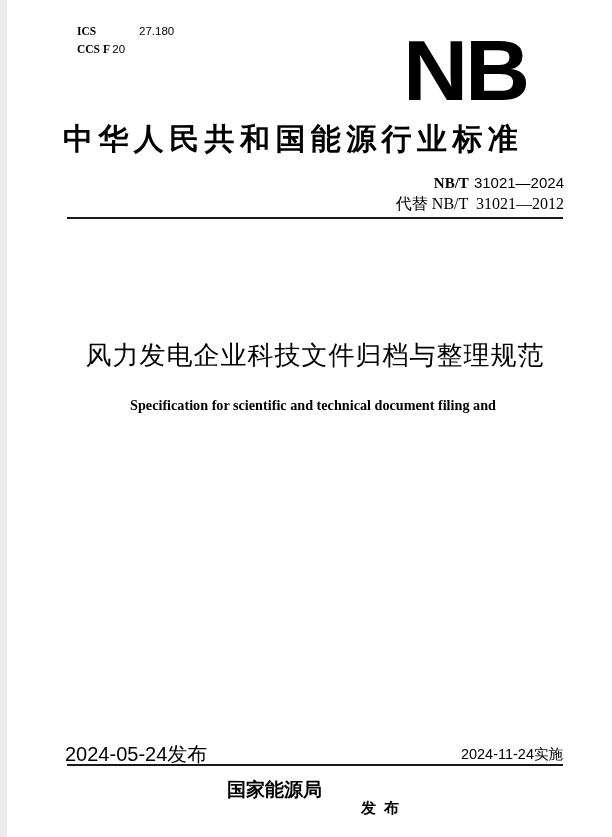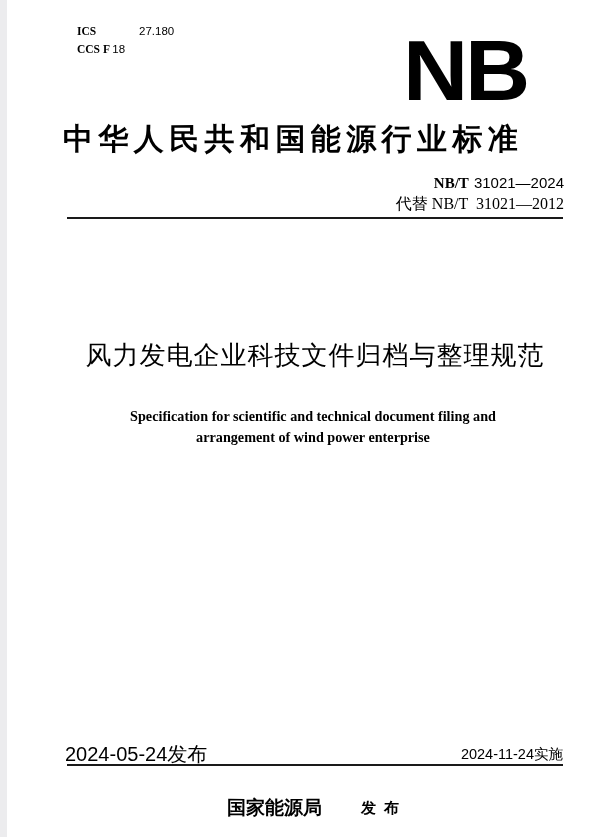--- a/index.html
+++ b/index.html
@@ -97,21 +97,20 @@
     .doc-title-en {
       left: 0; top: 395px;
       width: 612px;
       text-align: center;
       font-family: "Liberation Serif", serif;
       font-weight: bold;
       font-size: 14.2px;
       line-height: 21px;
       padding-left: 14px;
       box-sizing: border-box;
-      margin-top: 11px;
     }
 
     .pub-date {
       left: 65px; top: 745px;
       font-family: "Liberation Sans", sans-serif;
       font-size: 20px;
       line-height: 18px;
       white-space: nowrap;
     }
     .impl-date {
@@ -122,21 +121,21 @@
       white-space: nowrap;
       text-align: center;
     }
     .bottom-rule {
       left: 67px; top: 764px;
       width: 496px; height: 2px;
       background: #1a1a1a;
     }
 
     .issuer {
-      left: 227px; top: 795px;
+      left: 227px; top: 777px;
       font-family: "DejaVu Serif", serif;
       font-weight: bold;
       font-size: 19px;
       line-height: 24px;
       white-space: nowrap;
     }
     .issue-word {
       left: 361px; top: 797px;
       font-family: "DejaVu Serif", serif;
       font-weight: bold;
@@ -151,21 +150,21 @@
 
 <div class="left-strip"></div>
 
 <div class="abs meta-codes">
   <div>
     <span>ICS</span>
     <span class="ics-num">27.180</span>
   </div>
   <div>
     <span>CCS F</span>
-    <span class="ccs-num">18</span>
+    <span class="ccs-num">20</span>
   </div>
 </div>
 
 <div class="abs nb-logo">NB</div>
 
 <div class="abs industry-title">中华人民共和国能源行业标准</div>
 
 <div class="abs std-number">
   <span class="prefix">NB/T</span>
   <span class="num">31021—2024</span>
@@ -174,21 +173,20 @@
   <span>代替</span>
   <span style="white-space:pre;">NB/T  31021—2012</span>
 </div>
 
 <div class="abs top-rule"></div>
 
 <div class="abs doc-title-cn">风力发电企业科技文件归档与整理规范</div>
 
 <div class="abs doc-title-en">
   <div>Specification for scientific and technical document filing and</div>
-  <div>arrangement of wind power enterprise</div>
 </div>
 
 <div class="abs pub-date">2024-05-24发布</div>
 <div class="abs impl-date">2024-11-24实施</div>
 <div class="abs bottom-rule"></div>
 
 <div class="abs issuer">国家能源局</div>
 <div class="abs issue-word">发布</div>
 
 </body></html>

